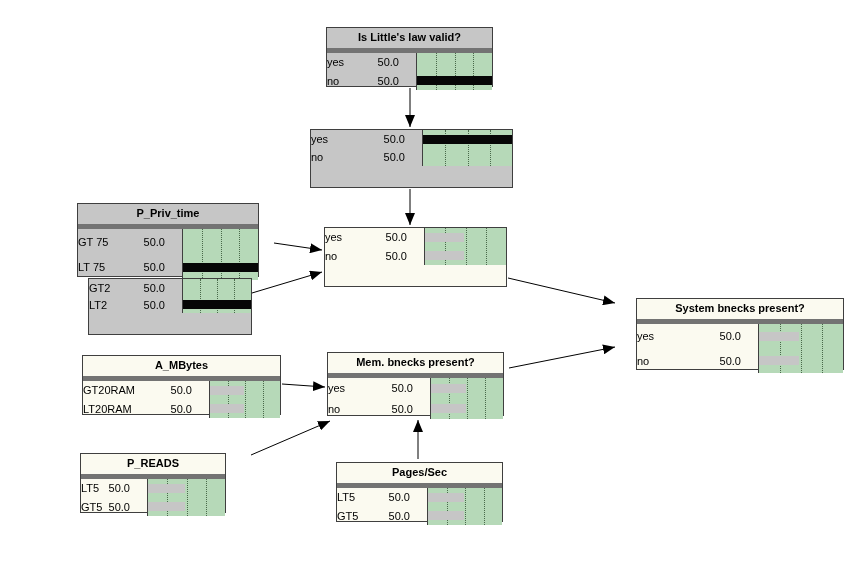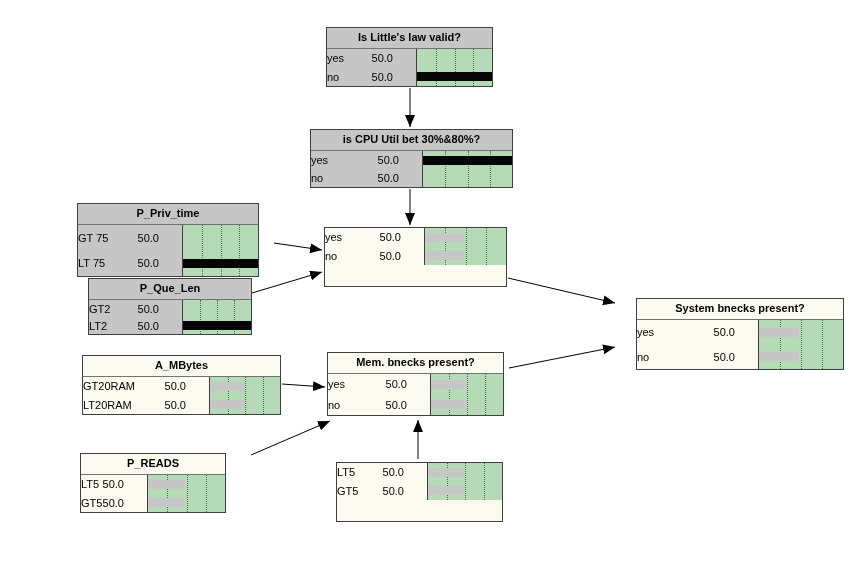--- a/index.html
+++ b/index.html
@@ -9,28 +9,28 @@
   }
   #edges{position:absolute;left:0;top:0;width:858px;height:571px;pointer-events:none;}
   .node{
     position:absolute;border:1px solid #3f3f3f;box-sizing:border-box;
     font-size:11px;color:#000;
   }
   .node.gray{background:#c6c6c6;}
   .node.cream{background:#fbfaf0;}
   .hdr{
     height:20px;line-height:19px;text-align:center;font-weight:bold;
-    border-bottom:1px solid #737373;white-space:nowrap;overflow:hidden;
+    border-bottom:5px solid #737373;white-space:nowrap;overflow:hidden;
     letter-spacing:0px;
   }
   .body{display:flex;height:calc(100% - 21px);}
   .rows{flex:1;display:flex;flex-direction:column;min-width:0;}
   .row{flex:1;display:flex;align-items:center;white-space:nowrap;}
   .lbl{flex:1;}
-  .val{text-align:right;padding-right:23px;}
+  .val{text-align:right;padding-right:17px;}
   .bars{
     width:var(--barw);flex:none;background:#b6d9b8;border-left:1px solid #3f3f3f;
     position:relative;display:flex;flex-direction:column;box-sizing:border-box;
   }
   .gl{position:absolute;top:0;bottom:0;width:0;border-left:1px dotted rgba(15,45,15,0.65);}
   .barrow{flex:1;display:flex;align-items:center;position:relative;}
   .bar{height:9px;width:100%;}
   .bar-black{background:#060606;}
   .bar-gray{background:#c6c6c6;width:48%;}
 </style>
@@ -75,21 +75,20 @@
           <div class="bar"></div>
         </div>
       <div class="barrow">
           <div class="bar bar-black"></div>
         </div>
     </div>
   </div>
 </div>
 
 <div class="node gray" style="left:310px;top:129px;width:203px;height:59px;--barw:90px;">
-  <div class="hdr">is CPU Util bet 30%&amp;80%?</div>
   <div class="body">
     <div class="rows">
       <div class="row">
           <span class="lbl">yes</span>
           <span class="val">50.0</span>
         </div>
       <div class="row">
           <span class="lbl">no</span>
           <span class="val">50.0</span>
         </div>
@@ -129,21 +128,20 @@
           <div class="bar"></div>
         </div>
       <div class="barrow">
           <div class="bar bar-black"></div>
         </div>
     </div>
   </div>
 </div>
 
 <div class="node gray" style="left:88px;top:278px;width:164px;height:57px;--barw:69px;">
-  <div class="hdr">P_Que_Len</div>
   <div class="body">
     <div class="rows">
       <div class="row">
           <span class="lbl">GT2</span>
           <span class="val">50.0</span>
         </div>
       <div class="row">
           <span class="lbl">LT2</span>
           <span class="val">50.0</span>
         </div>
@@ -263,20 +261,21 @@
           <div class="bar bar-gray"></div>
         </div>
       <div class="barrow">
           <div class="bar bar-gray"></div>
         </div>
     </div>
   </div>
 </div>
 
 <div class="node cream" style="left:336px;top:462px;width:167px;height:60px;--barw:75px;">
+  <div class="hdr">Pages/Sec</div>
   <div class="body">
     <div class="rows">
       <div class="row">
           <span class="lbl">LT5</span>
           <span class="val">50.0</span>
         </div>
       <div class="row">
           <span class="lbl">GT5</span>
           <span class="val">50.0</span>
         </div>

